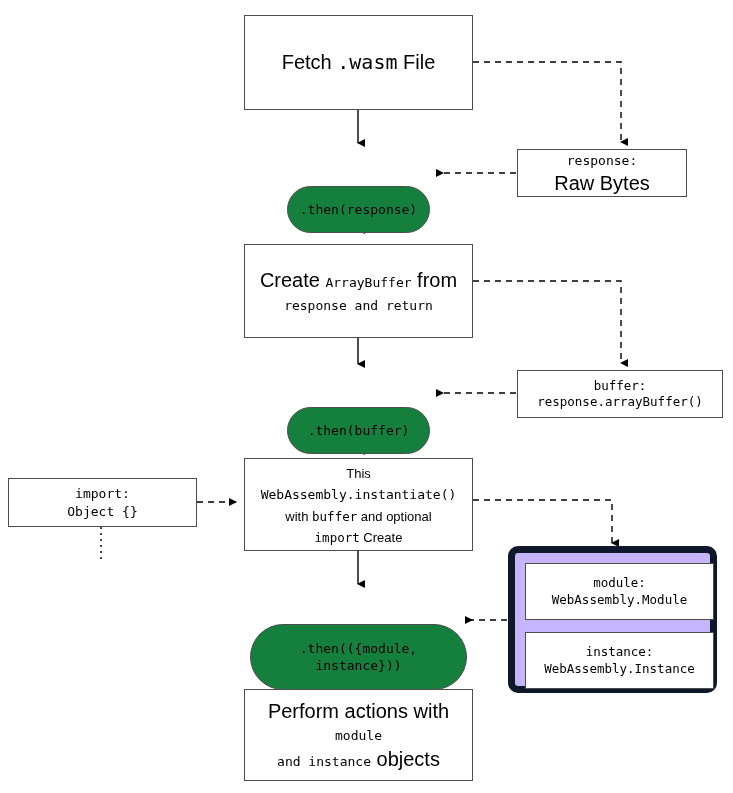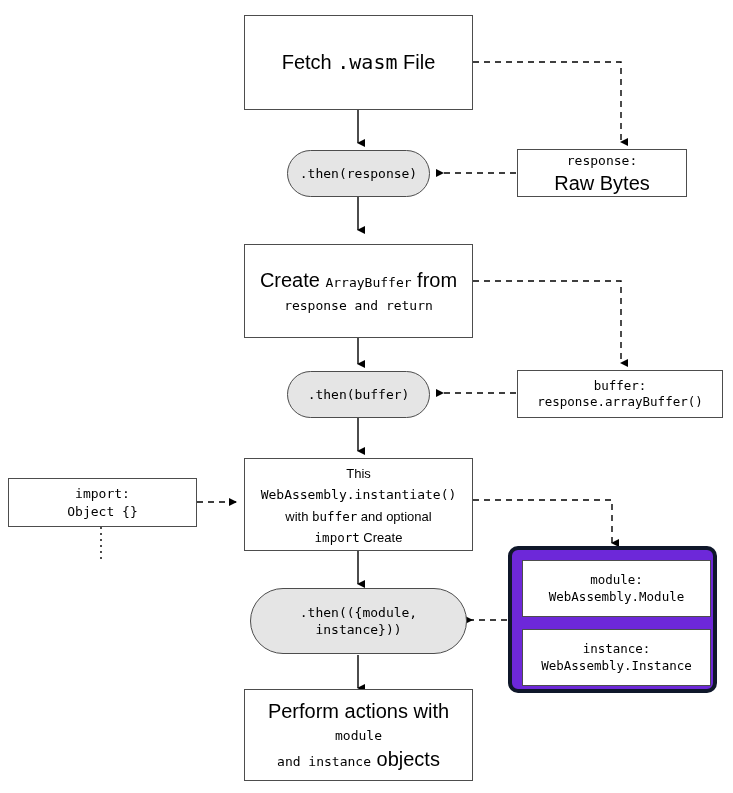--- a/index.html
+++ b/index.html
@@ -24,26 +24,27 @@
     text-align: center;
     color: #000000;
     line-height: 1.32;
   }
   .rect {
     border: 1px solid #4d4d4d;
     background: #ffffff;
   }
   .pill {
     border: 1px solid #4d4d4d;
-    background: #e5e5e5;
+    background: #15803d;
     border-radius: 999px;
+    margin-top: 36px;
   }
   .group-box {
-    border: 4px solid #0f172a;
-    background: #6d28d9;
+    border: 7px solid #0f172a;
+    background: #c4b5fd;
     border-radius: 10px;
   }
   .sub-rect {
     border: 1px solid #4d4d4d;
     background: #ffffff;
   }
   .mono {
     font-family: "DejaVu Sans Mono", "Liberation Mono", monospace;
   }
   .sans {

